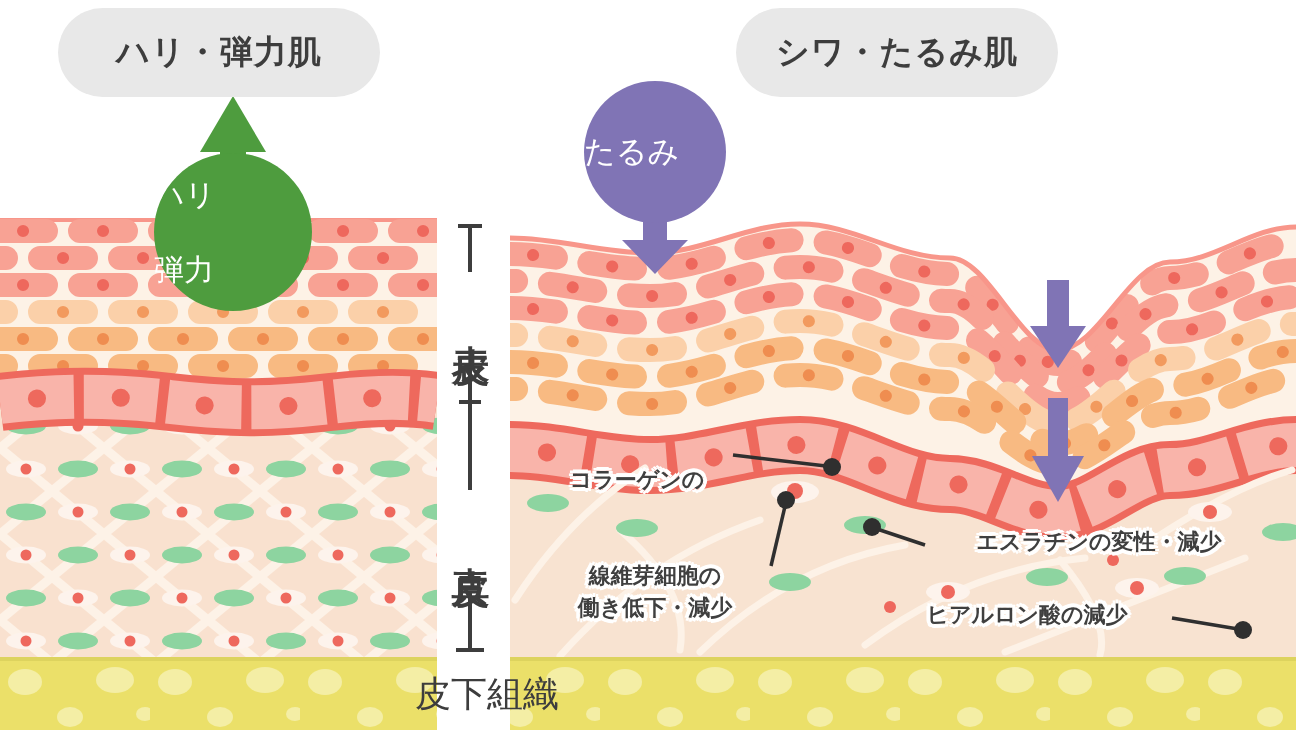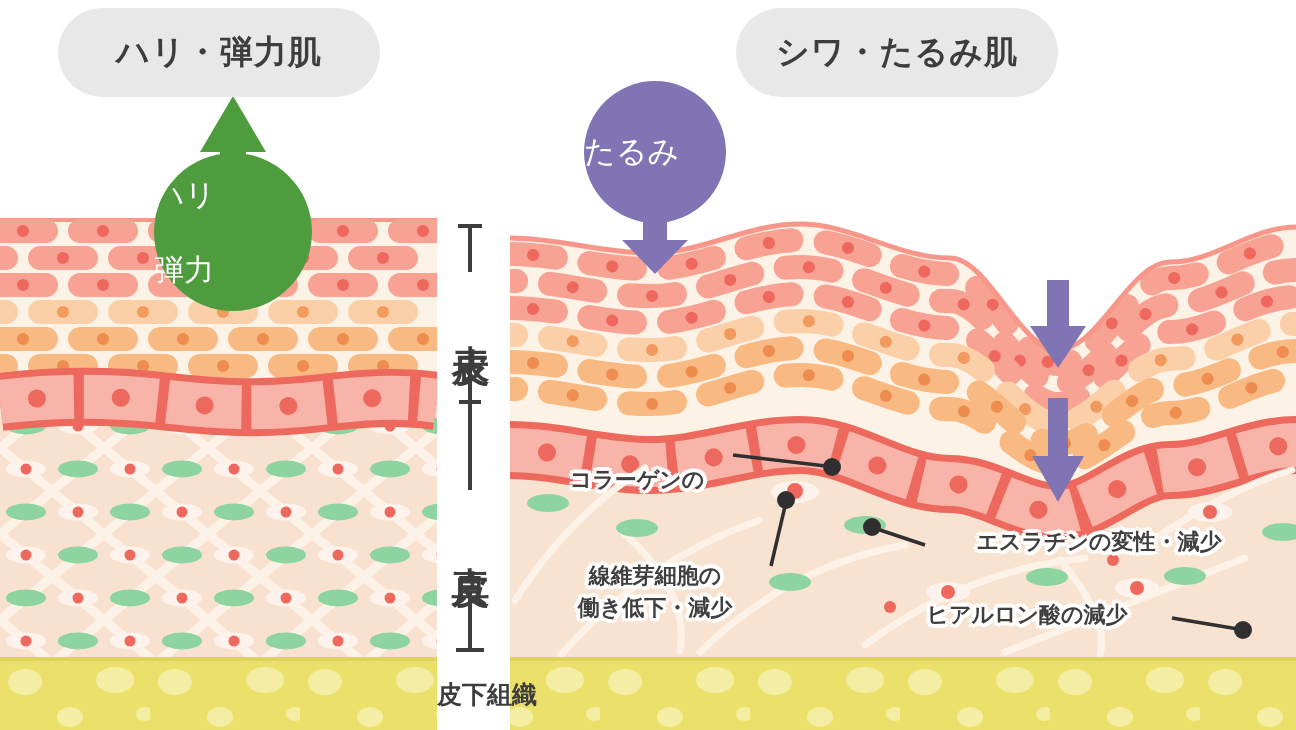--- a/index.html
+++ b/index.html
@@ -36,21 +36,21 @@
   
   .pill{position:absolute;width:322px;height:89px;border-radius:46px;background:var(--pill_bg);
         color:var(--ink);font-size:33px;font-weight:bold;letter-spacing:1px;
         display:flex;align-items:center;justify-content:center;}
   .bubble{position:absolute;border-radius:50%;color:#fff;display:flex;flex-direction:column;
           align-items:flex-start;justify-content:center;text-align:center;font-weight:normal;}
   .bubble.green{background:var(--green);font-size:30px;line-height:1.3;}
   .bubble.purple{background:var(--purple);font-size:31px;}
   .vlabel{position:absolute;writing-mode:vertical-rl;color:var(--ink);font-size:38px;font-weight:bold;
           letter-spacing:3px;transform:translate(-50%,-50%);}
-  .hlabel{position:absolute;color:var(--ink);font-size:25px;font-weight:bold;transform:translate(-50%,-50%);white-space:nowrap;}
+  .hlabel{position:absolute;color:var(--ink);font-size:36px;font-weight:normal;transform:translate(-50%,-50%);white-space:nowrap;}
   .ann{position:absolute;transform:translate(-50%,-50%);color:var(--text_dark);font-size:22px;font-weight:bold;
        text-align:center;line-height:1.45;white-space:nowrap;
        text-shadow:-3px -3px 0 #fff,3px -3px 0 #fff,-3px 3px 0 #fff,3px 3px 0 #fff,
                    -4px 0 0 #fff,4px 0 0 #fff,0 -4px 0 #fff,0 4px 0 #fff;}
 </style>
 </head>
 <body>
 
 <div id="stage">
 

